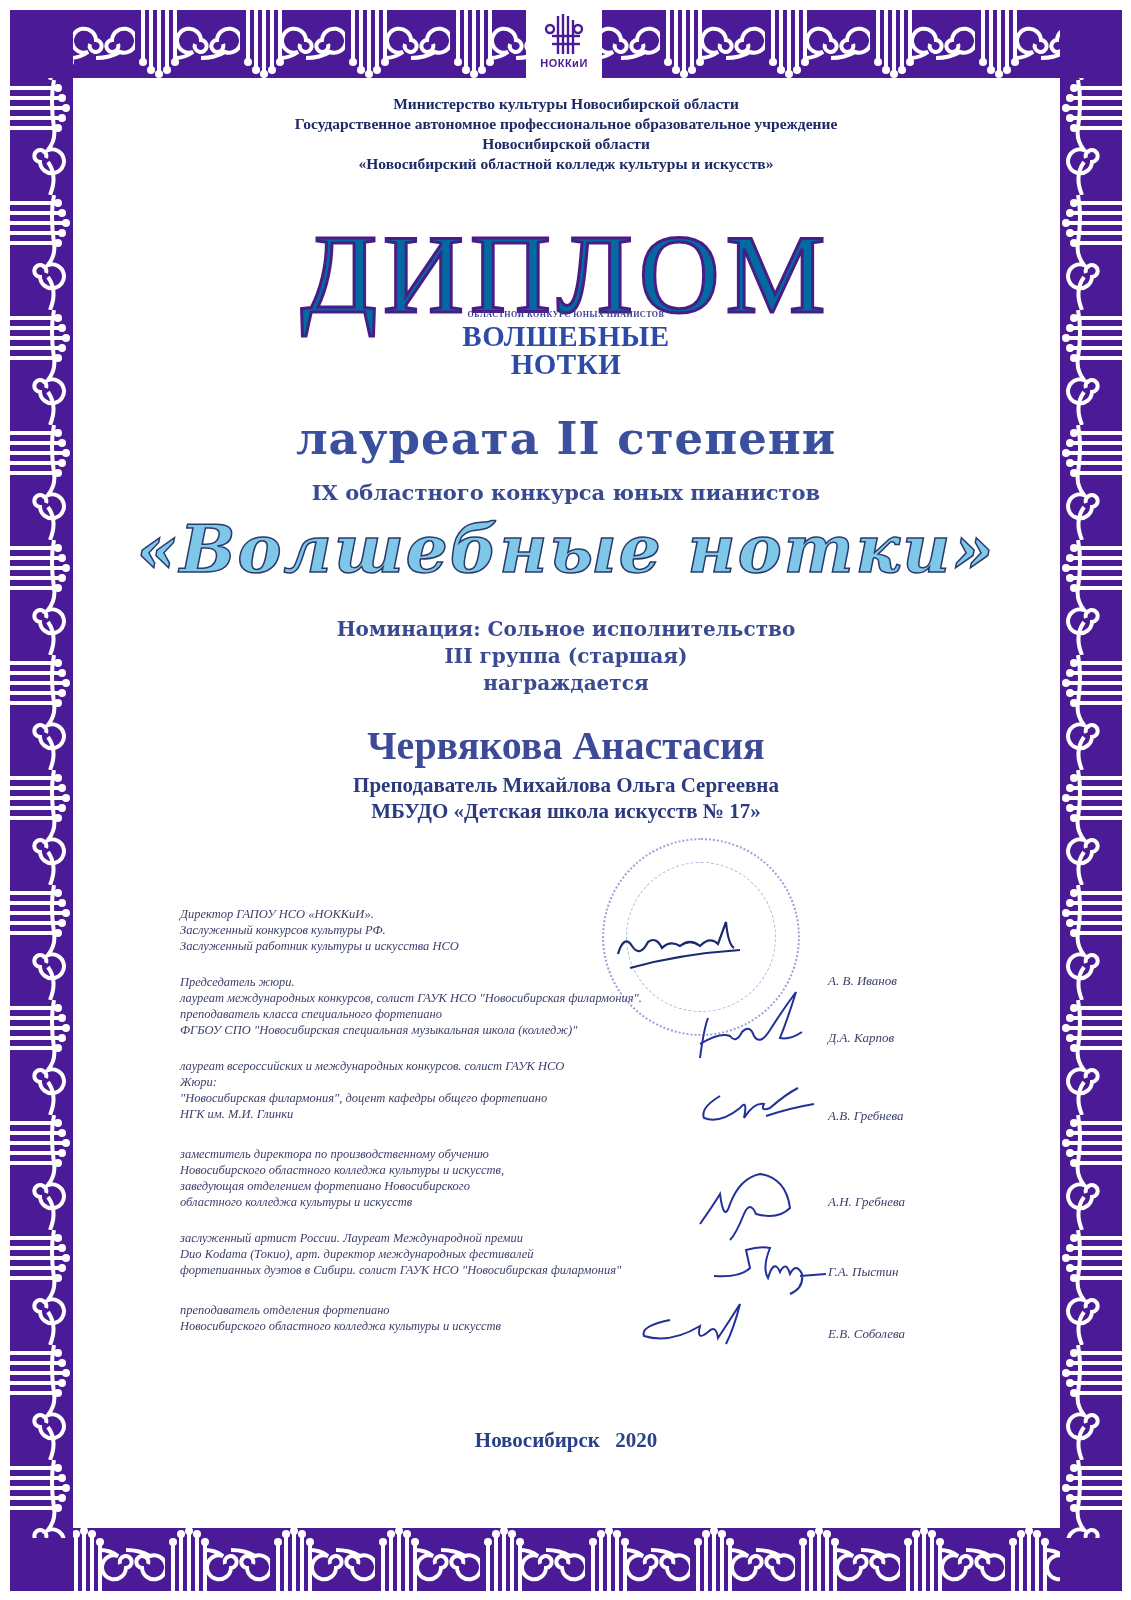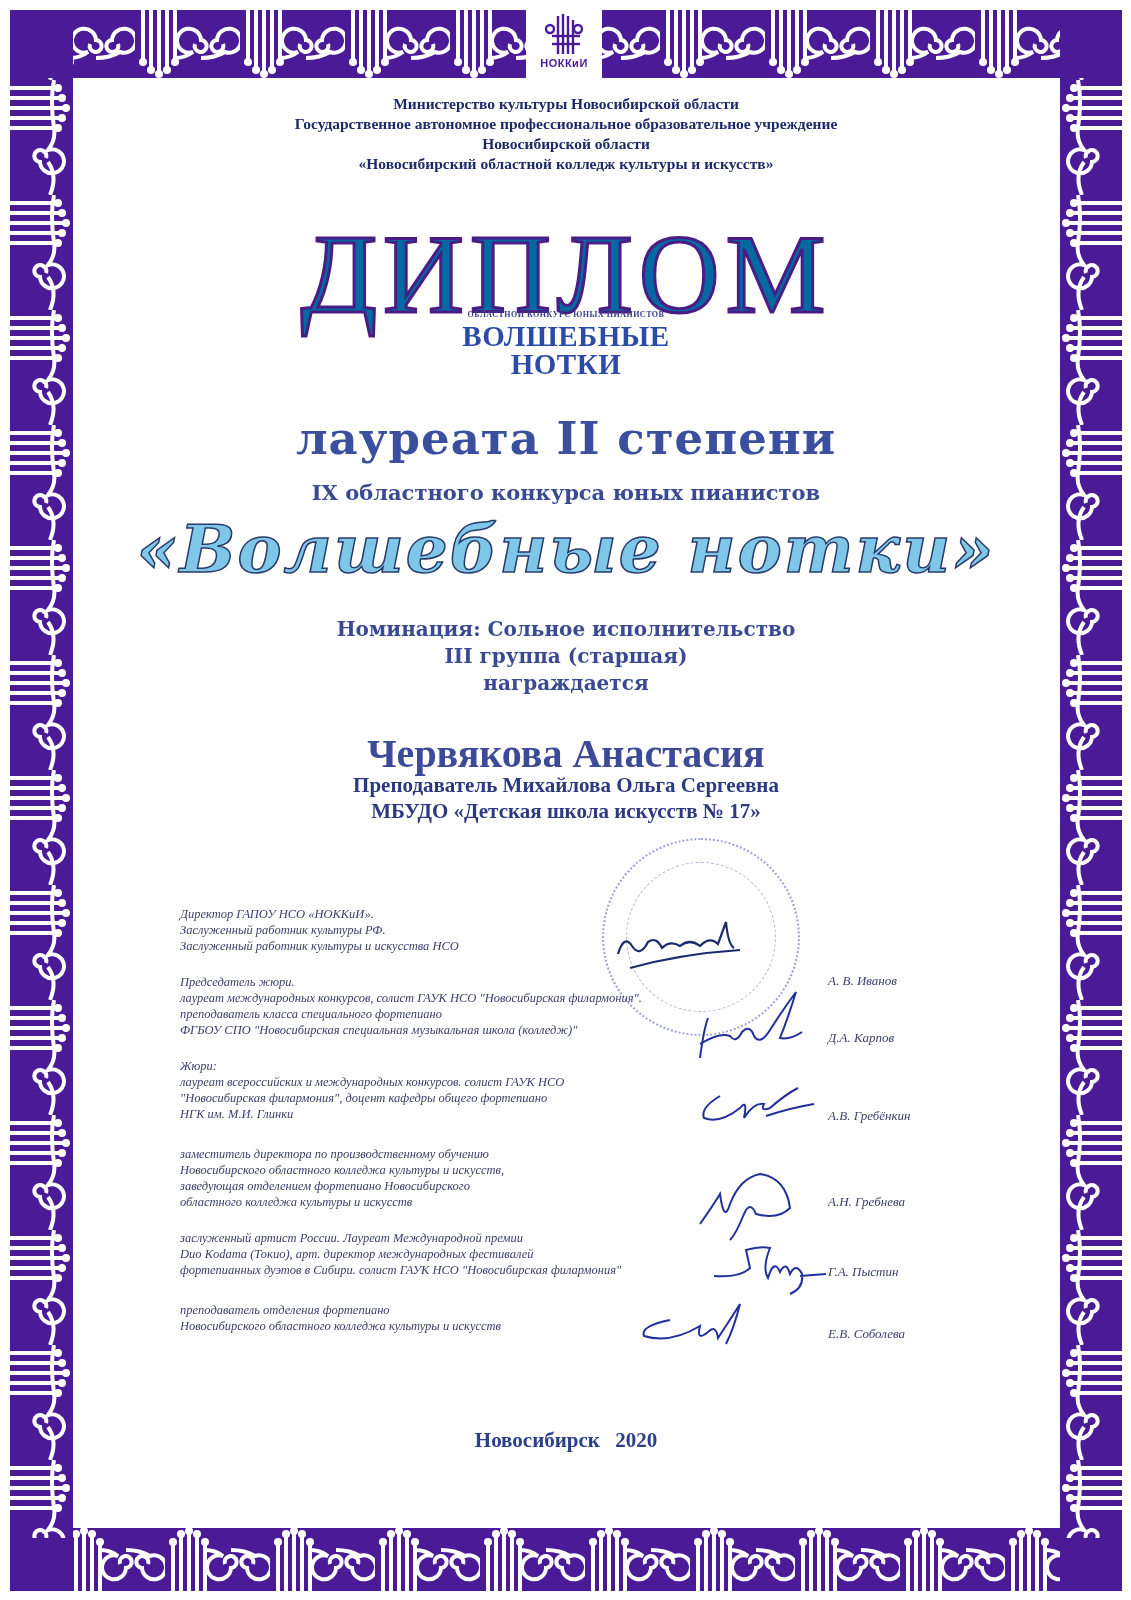--- a/index.html
+++ b/index.html
@@ -30,21 +30,21 @@
     .contest-small { position: absolute; top: 232px; left: 0; width: 972px; font-family: "Liberation Serif", serif; font-size: 8px; font-weight: bold; color: #3a3a8a; letter-spacing: 0.5px; text-transform: uppercase; }
     .contest-logo { position: absolute; top: 244px; left: 0; width: 972px; font-family: "Liberation Serif", serif; font-size: 29px; font-weight: bold; color: #2c4aa8; line-height: 28px; letter-spacing: 0.5px; }
 
     .laureate { position: absolute; top: 334px; left: 0; width: 972px; font-family: "DejaVu Serif", serif; font-weight: bold; font-size: 45px; color: #3a4f9e; letter-spacing: 1px; }
     .competition { position: absolute; top: 402px; left: 0; width: 972px; font-family: "DejaVu Serif", serif; font-weight: bold; font-size: 21px; color: #3a4a92; }
 
     .magic-notes { position: absolute; top: 432px; left: 0; width: 972px; font-family: "DejaVu Serif", serif; font-style: italic; font-weight: bold; font-size: 66px; color: #7fc7e8; -webkit-text-stroke: 1.5px #2a3a6a; letter-spacing: 2px; }
 
     .nomination { position: absolute; top: 538px; left: 0; width: 972px; font-family: "DejaVu Serif", serif; font-weight: bold; font-size: 20px; color: #3a4a92; line-height: 27px; }
 
-    .awardee { position: absolute; top: 644px; left: 0; width: 972px; font-family: "Liberation Serif", serif; font-weight: bold; font-size: 40px; color: #3d4a98; margin-top: 8px; }
+    .awardee { position: absolute; top: 644px; left: 0; width: 972px; font-family: "Liberation Serif", serif; font-weight: bold; font-size: 40px; color: #3d4a98; }
     .teacher { position: absolute; top: 694px; left: 0; width: 972px; font-family: "Liberation Serif", serif; font-weight: bold; font-size: 21px; color: #2c3a80; line-height: 26px; }
 
     
     .sig-block { position: absolute; left: 100px; width: 520px; font-family: "Liberation Serif", serif; font-style: italic; font-size: 12.5px; color: #3a3f6a; line-height: 16px; }
     .sig-name { position: absolute; font-family: "Liberation Serif", serif; font-style: italic; font-size: 13px; color: #3a3f6a; }
     .sig-mark { position: absolute; }
 
     .stamp { position: absolute; left: 522px; top: 760px; width: 198px; height: 198px; border-radius: 50%; border: 2px dotted #9aa2d6; box-sizing: border-box; }
     .stamp::after { content: ""; position: absolute; left: 22px; top: 22px; right: 22px; bottom: 22px; border-radius: 50%; border: 1px dashed #b3b9e0; }
 
@@ -201,49 +201,49 @@
   <div class="awardee center">Червякова Анастасия</div>
   <div class="teacher center">
     <div>Преподаватель Михайлова Ольга Сергеевна</div>
     <div>МБУДО «Детская школа искусств  № 17»</div>
   </div>
 
   <div class="stamp"></div>
 
   <div class="sig-block" style="top:828px;">
     <div>Директор ГАПОУ  НСО «НОККиИ».</div>
-    <div>Заслуженный работник культуры РФ.</div>
+    <div>Заслуженный конкурсов культуры РФ.</div>
     <div>Заслуженный работник культуры и искусства НСО</div>
   </div>
   <svg class="sig-mark" style="left:530px;top:836px;" width="140" height="60">
     <path d="M8 40 Q14 20 22 32 Q30 44 38 28 Q46 22 52 34 Q60 26 70 32 Q80 24 90 32 Q100 22 108 30 L116 8 Q118 30 124 34 M20 54 Q70 40 130 36" stroke="#1c2a6e" stroke-width="2.2" fill="none"></path>
   </svg>
   <div class="sig-name" style="left:748px;top:895px;">А. В. Иванов</div>
 
   <div class="sig-block" style="top:896px;width:640px;">
     <div>Председатель жюри.</div>
     <div>лауреат международных конкурсов, солист  ГАУК НСО "Новосибирская филармония".</div>
     <div>преподаватель класса специального фортепиано</div>
     <div>ФГБОУ СПО "Новосибирская специальная музыкальная школа (колледж)"</div>
   </div>
   <svg class="sig-mark" style="left:600px;top:910px;" width="140" height="80">
     <path d="M20 70 Q24 40 28 30 M20 56 Q40 44 50 48 Q56 56 62 44 Q70 36 74 48 Q80 58 90 42 Q104 20 116 4 Q108 30 100 50 Q110 52 122 44" stroke="#22309a" stroke-width="2" fill="none"></path>
   </svg>
   <div class="sig-name" style="left:748px;top:952px;">Д.А. Карпов</div>
 
   <div class="sig-block" style="top:980px;">
+    <div>лауреат всероссийских и международных конкурсов. солист ГАУК НСО</div>
     <div>Жюри:</div>
-    <div>лауреат всероссийских и международных конкурсов. солист ГАУК НСО</div>
     <div>"Новосибирская филармония", доцент кафедры общего фортепиано</div>
     <div>НГК  им. М.И. Глинки</div>
   </div>
   <svg class="sig-mark" style="left:610px;top:1000px;" width="130" height="50">
     <path d="M30 18 Q10 30 14 40 Q30 46 50 30 Q58 20 54 40 Q64 24 74 26 Q70 34 80 30 Q96 16 108 10 M76 38 Q100 30 124 26" stroke="#22309a" stroke-width="2" fill="none"></path>
   </svg>
-  <div class="sig-name" style="left:748px;top:1030px;">А.В. Гребёнкин</div>
+  <div class="sig-name" style="left:748px;top:1030px;">А.В. Гребнева</div>
 
   <div class="sig-block" style="top:1068px;">
     <div>заместитель директора по производственному обучению</div>
     <div>Новосибирского областного колледжа культуры и искусств,</div>
     <div>заведующая отделением фортепиано Новосибирского</div>
     <div>областного колледжа культуры и искусств</div>
   </div>
   <svg class="sig-mark" style="left:610px;top:1086px;" width="120" height="80">
     <path d="M10 60 Q24 40 30 30 Q34 60 40 40 Q50 14 70 10 Q96 14 100 44 Q88 56 66 50 Q60 36 54 50 Q46 70 40 76" stroke="#22309a" stroke-width="2" fill="none"></path>
   </svg>

